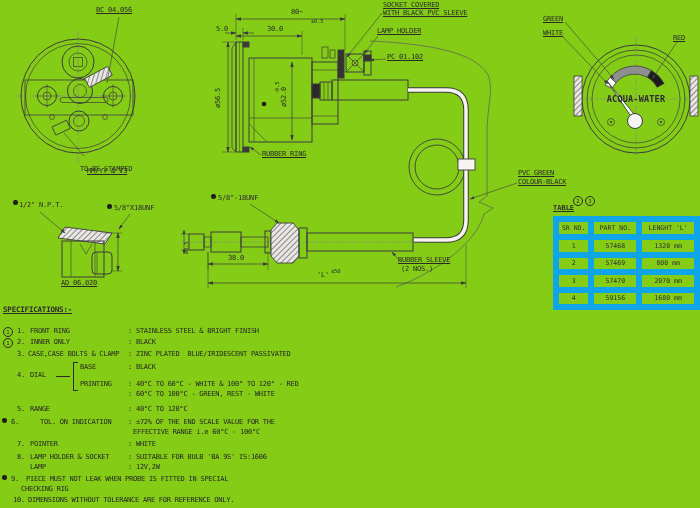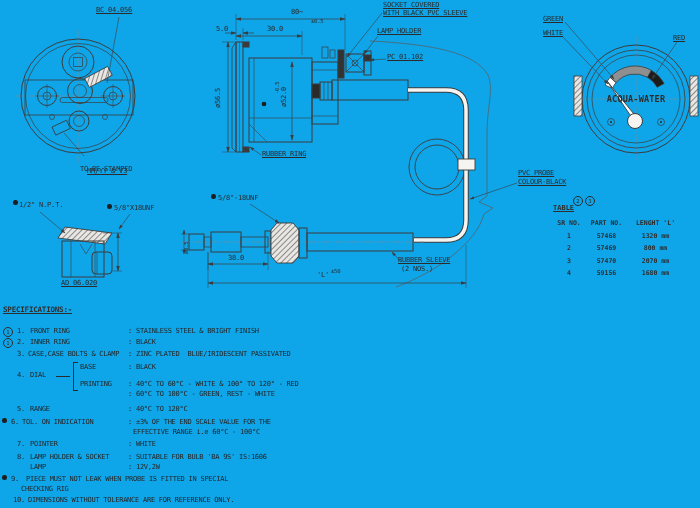--- a/index.html
+++ b/index.html
@@ -1,30 +1,30 @@
 <!DOCTYPE html>
 <html><head>
 <meta charset="utf-8">
 <style>
   html,body{margin:0;padding:0;background:#e8e8e8;}
-  #sheet{position:relative;width:700px;height:508px;background:#0ea5e9;overflow:hidden;
+  #sheet{position:relative;width:700px;height:508px;background:#84cc16;overflow:hidden;
          font-family:"DejaVu Sans Mono",monospace;color:#2e2e2e;}
   svg{position:absolute;left:0;top:0;}
   .d-lbl{position:absolute;font-size:7px;letter-spacing:-0.2px;white-space:pre;line-height:7px;color:#2b2b2b;}
   .u{text-decoration:underline;text-underline-offset:1px;}
   .sm{font-size:5.5px;}
   .rot{transform:rotate(-90deg);transform-origin:0 0;}
   .ctr{transform:translateX(-50%);}
   .dial-txt{font-size:8.5px;font-weight:bold;letter-spacing:0.2px;}
   .bullet{position:absolute;width:4.5px;height:4.5px;border-radius:50%;background:#1e1e1e;}
   .circ{position:absolute;width:8px;height:8px;border:0.9px solid #2b2b2b;border-radius:50%;
         font-size:5.5px;line-height:8px;text-align:center;white-space:pre;}
   
   #ltable{position:absolute;left:553px;top:216px;border-collapse:collapse;}
-  #ltable td,#ltable th{border:1px solid #0ea5e9;font-size:6.5px;font-weight:bold;
+  #ltable td,#ltable th{border:6px solid #0ea5e9;font-size:6.5px;font-weight:normal;
         text-align:center;padding:0;white-space:pre;font-family:"DejaVu Sans Mono",monospace;}
   #ltable th{height:12px;}
   #ltable td{height:11.5px;}
   .c1{width:30px;} .c2{width:43px;} .c3{width:53px;}
   .t-title{position:absolute;left:553px;top:204px;font-size:7px;font-weight:bold;}
   
   .s{position:absolute;font-size:7px;letter-spacing:-0.25px;white-space:pre;line-height:7.5px;color:#262626;}
   .s-title{position:absolute;font-size:7.5px;font-weight:bold;letter-spacing:-0.2px;}
   .bracket{position:absolute;left:73px;top:362px;width:4px;height:27px;
            border-left:1px solid #2b2b2b;border-top:1px solid #2b2b2b;border-bottom:1px solid #2b2b2b;}
@@ -236,21 +236,21 @@
 <div class="d-lbl u" style="left:383px;top:10px">WITH BLACK PVC SLEEVE</div>
 <div class="d-lbl u" style="left:377px;top:28px">LAMP HOLDER</div>
 <div class="d-lbl u" style="left:387px;top:54px">PC 01.102</div>
 <div class="d-lbl u" style="left:262px;top:151px">RUBBER RING</div>
 
 <div class="d-lbl u" style="left:543px;top:16px">GREEN</div>
 <div class="d-lbl u" style="left:543px;top:30px">WHITE</div>
 <div class="d-lbl u" style="left:673px;top:35px">RED</div>
 <div class="d-lbl ctr dial-txt" style="left:636px;top:96px">ACQUA-WATER</div>
 
-<div class="d-lbl u" style="left:518px;top:170px">PVC PROBE</div>
+<div class="d-lbl u" style="left:518px;top:170px">PVC GREEN</div>
 <div class="d-lbl u" style="left:518px;top:179px">COLOUR-BLACK</div>
 <div class="d-lbl u" style="left:398px;top:257px">RUBBER SLEEVE</div>
 <div class="d-lbl" style="left:401px;top:266px">(2 NOS.)</div>
 <div class="d-lbl" style="left:317px;top:272px">'L'</div>
 <div class="d-lbl sm" style="left:331px;top:268px">±50</div>
 
 <div class="d-lbl" style="left:218px;top:195px">5/8"-18UNF</div>
 <div class="d-lbl" style="left:228px;top:255px">38.0</div>
 <div class="d-lbl rot sm" style="left:183px;top:254px">ø8.5</div>
 
@@ -300,21 +300,21 @@
 <div>
   <div class="s-title u" style="left:3px;top:305px">SPECIFICATIONS:-</div>
 
   <div class="circ" style="left:3px;top:327px">1</div>
   <span class="s" style="left:17px;top:328px">1.</span>
   <span class="s" style="left:30px;top:328px">FRONT RING</span>
   <span class="s" style="left:128px;top:328px">: STAINLESS STEEL &amp; BRIGHT FINISH</span>
 
   <div class="circ" style="left:3px;top:338px">1</div>
   <span class="s" style="left:17px;top:339px">2.</span>
-  <span class="s" style="left:30px;top:339px">INNER RING</span>
+  <span class="s" style="left:30px;top:339px">INNER ONLY</span>
   <span class="s" style="left:128px;top:339px">: BLACK</span>
 
   <span class="s" style="left:17px;top:351px">3.</span>
   <span class="s" style="left:28px;top:351px">CASE,CASE BOLTS &amp; CLAMP</span>
   <span class="s" style="left:128px;top:351px">: ZINC PLATED  BLUE/IRIDESCENT PASSIVATED</span>
 
   <span class="s" style="left:17px;top:372px">4.</span>
   <span class="s" style="left:30px;top:372px">DIAL</span>
   <div class="dash"></div>
   <div class="bracket"></div>
@@ -323,22 +323,22 @@
   <span class="s" style="left:80px;top:381px">PRINTING</span>
   <span class="s" style="left:128px;top:381px">: 40°C TO 60°C - WHITE &amp; 100° TO 120° - RED</span>
   <span class="s" style="left:128px;top:391px">: 60°C TO 100°C - GREEN, REST - WHITE</span>
 
   <span class="s" style="left:17px;top:406px">5.</span>
   <span class="s" style="left:30px;top:406px">RANGE</span>
   <span class="s" style="left:128px;top:406px">: 40°C TO 120°C</span>
 
   <div class="bullet" style="left:2px;top:418px"></div>
   <span class="s" style="left:11px;top:419px">6.</span>
-  <span class="s" style="left:22px;top:419px">TOL. ON INDICATION</span>
-  <span class="s" style="left:128px;top:419px">: ±3% OF THE END SCALE VALUE FOR THE</span>
+  <span class="s" style="left:40px;top:419px">TOL. ON INDICATION</span>
+  <span class="s" style="left:128px;top:419px">: ±72% OF THE END SCALE VALUE FOR THE</span>
   <span class="s" style="left:133px;top:429px">EFFECTIVE RANGE i.e 60°C - 100°C</span>
 
   <span class="s" style="left:17px;top:441px">7.</span>
   <span class="s" style="left:30px;top:441px">POINTER</span>
   <span class="s" style="left:128px;top:441px">: WHITE</span>
 
   <span class="s" style="left:17px;top:454px">8.</span>
   <span class="s" style="left:30px;top:454px">LAMP HOLDER &amp; SOCKET</span>
   <span class="s" style="left:128px;top:454px">: SUITABLE FOR BULB 'BA 9S' IS:1606</span>
   <span class="s" style="left:30px;top:464px">LAMP</span>

